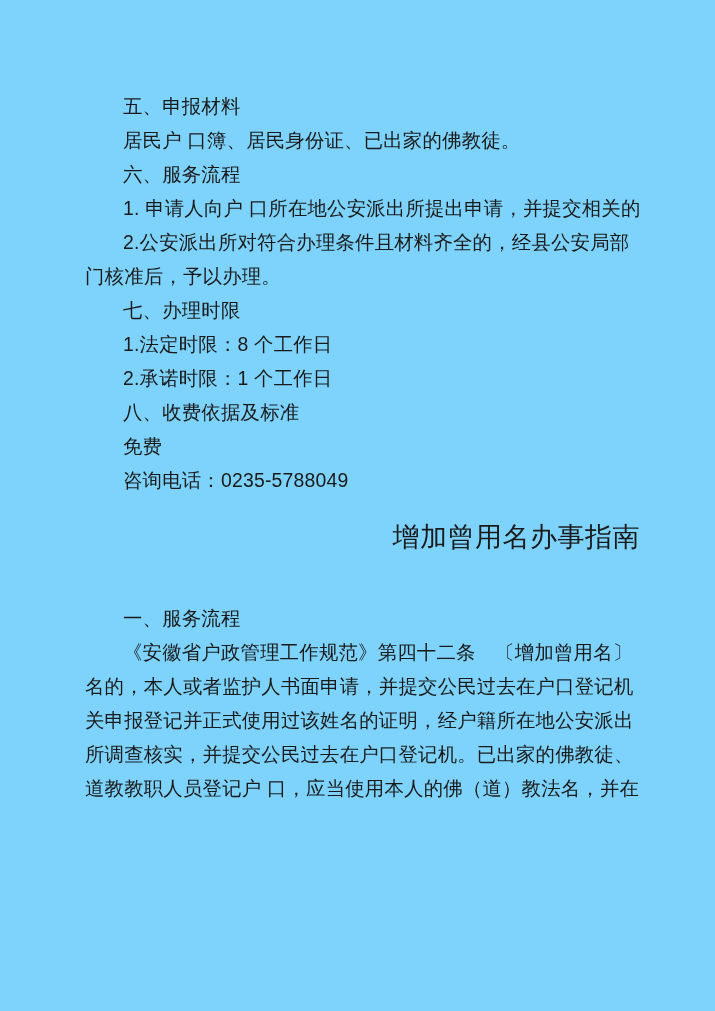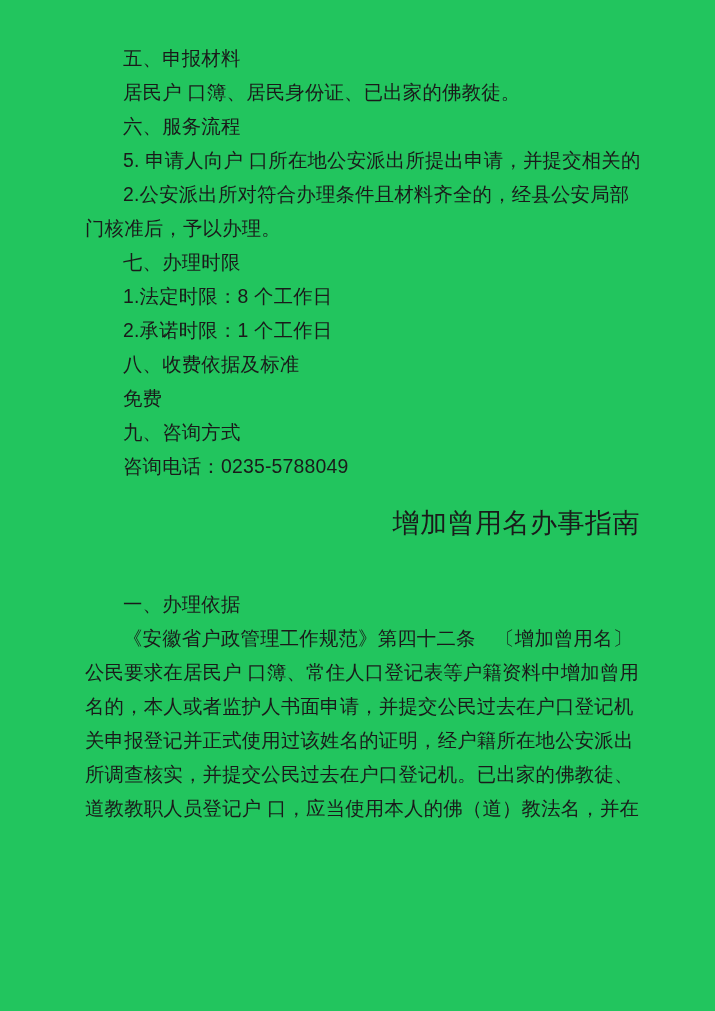--- a/index.html
+++ b/index.html
@@ -11,22 +11,22 @@
     width: 715px;
     height: 1011px;
     overflow: hidden;
     font-family: "Liberation Sans", "DejaVu Sans", sans-serif;
     color: #1a1a1a;
   }
   .page {
     box-sizing: border-box;
     width: 715px;
     height: 1011px;
-    padding: 41px 75px 0 85px;
-    background: #22c55e;
+    padding: 89px 75px 0 85px;
+    background: #7dd3fc;
   }
   .line {
     font-size: 19.4px;
     line-height: 34px;
     white-space: nowrap;
     letter-spacing: 0.2px;
   }
   .indent {
     padding-left: 38px;
   }
@@ -40,34 +40,32 @@
   }
 </style>
 </head>
 <body>
 
 <div class="page">
 
   <div class="line indent">五、申报材料</div>
   <div class="line indent">居民户 口簿、居民身份证、已出家的佛教徒。</div>
   <div class="line indent">六、服务流程</div>
-  <div class="line indent">5. 申请人向户 口所在地公安派出所提出申请，并提交相关的</div>
+  <div class="line indent">1. 申请人向户 口所在地公安派出所提出申请，并提交相关的</div>
   <div class="line indent">2.公安派出所对符合办理条件且材料齐全的，经县公安局部</div>
   <div class="line">门核准后，予以办理。</div>
   <div class="line indent">七、办理时限</div>
   <div class="line indent">1.法定时限：8 个工作日</div>
   <div class="line indent">2.承诺时限：1 个工作日</div>
   <div class="line indent">八、收费依据及标准</div>
   <div class="line indent">免费</div>
-  <div class="line indent">九、咨询方式</div>
   <div class="line indent">咨询电话：0235-5788049</div>
 
   <div class="doc-title">增加曾用名办事指南</div>
 
-  <div class="line indent">一、办理依据</div>
+  <div class="line indent">一、服务流程</div>
   <div class="line indent">《安徽省户政管理工作规范》第四十二条　〔增加曾用名〕</div>
-  <div class="line">公民要求在居民户 口簿、常住人口登记表等户籍资料中增加曾用</div>
   <div class="line">名的，本人或者监护人书面申请，并提交公民过去在户口登记机</div>
   <div class="line">关申报登记并正式使用过该姓名的证明，经户籍所在地公安派出</div>
   <div class="line">所调查核实，并提交公民过去在户口登记机。已出家的佛教徒、</div>
   <div class="line">道教教职人员登记户 口，应当使用本人的佛（道）教法名，并在</div>
 
 </div>
 
 </body></html>

